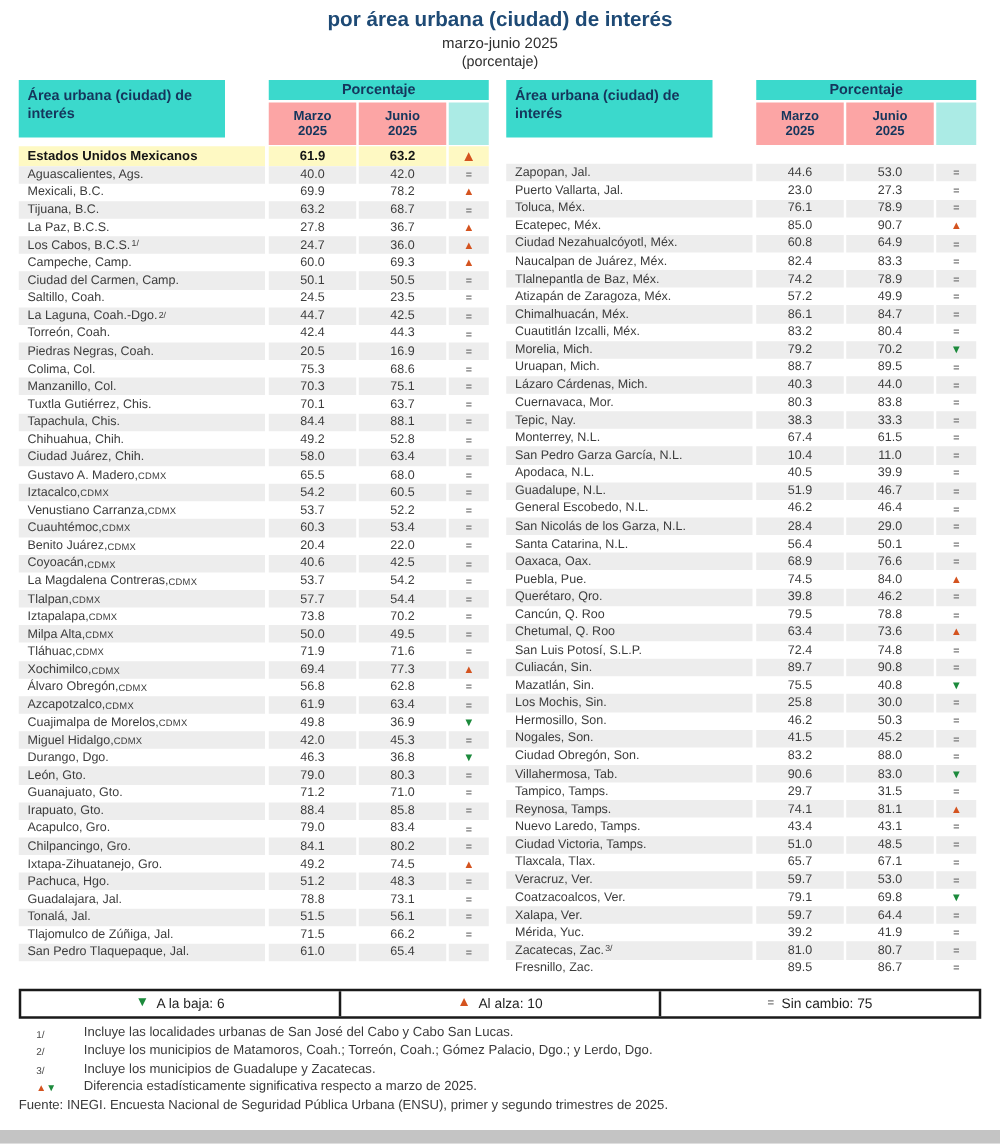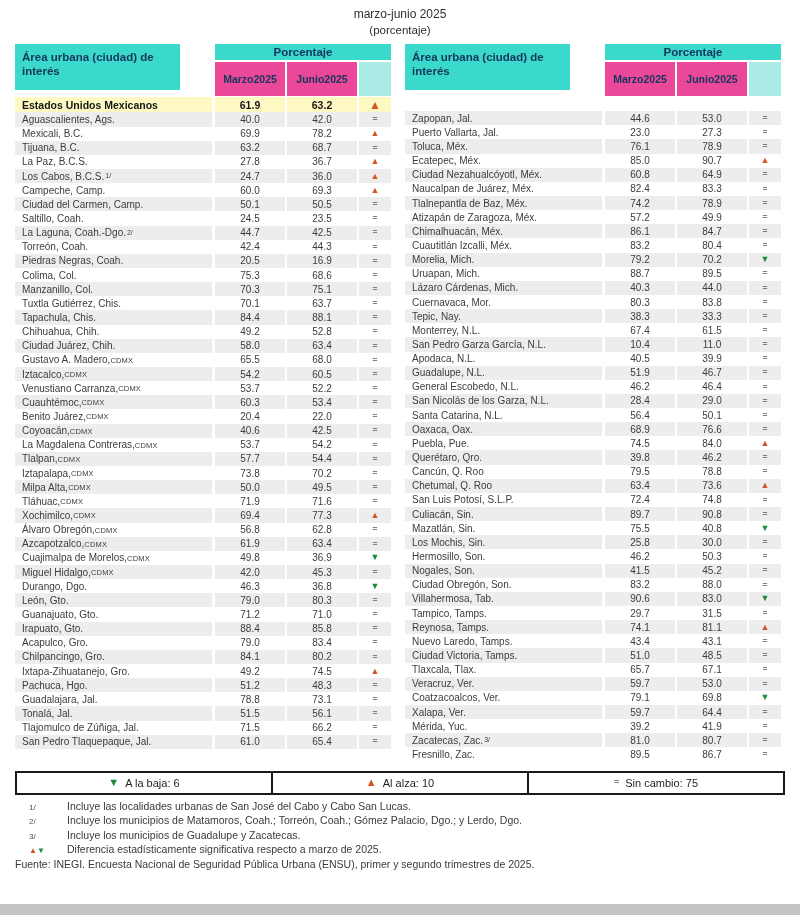--- a/index.html
+++ b/index.html
@@ -20,22 +20,22 @@
     flex:1;background:#3bd9cc;color:#15365c;font-weight:bold;font-size:11.5px;
     padding:6px 12px 0 7px;line-height:1.25;margin-right:3px;height:46px;box-sizing:border-box;
   }
   .th-vals{width:176px;display:flex;flex-direction:column;padding-left:32px;}
   .th-group{
     background:#3bd9cc;color:#15365c;font-weight:bold;font-size:11.5px;text-align:center;
     height:16px;line-height:16px;margin-bottom:2px;
   }
   .th-cols{display:flex;height:34px;}
   .th-col{
-    width:70px;background:#ec4899;color:#15365c;font-weight:bold;font-size:10.5px;
-    display:flex;align-items:center;justify-content:center;line-height:1.15;
+    width:70px;background:#fca5a5;color:#15365c;font-weight:bold;font-size:10.5px;
+    display:flex;flex-direction:column;align-items:center;justify-content:center;line-height:1.15;
     margin-right:2px;
   }
   .th-col span{display:block;}
   .th-trend{width:32px;background:#abebe5;}
   
   .tbody{margin-top:1px;}
   .row{display:flex;height:14.15px;align-items:stretch;font-size:10px;color:#3c3c3c;}
   .cell{display:flex;align-items:center;background:transparent;}
   .row.stripe .cell{background:#ededed;}
   .row.national .cell{background:#fef9c3;}
@@ -67,20 +67,21 @@
   .note-text{flex:1;}
   .source{font-size:10.5px;color:#3a3a3a;line-height:13.5px;}
   
   .bottom-bar{position:absolute;left:0;right:0;bottom:0;height:11px;background:#c4c4c4;}
 </style>
 </head>
 <body>
 
 <div class="page">
 
+  <div class="title1">por área urbana (ciudad) de interés</div>
   <div class="subtitle">marzo-junio 2025</div>
   <div class="unit">(porcentaje)</div>
 
   <div class="tables-row">
 
     <div class="tbl">
       <div class="thead">
         <div class="th-area">Área urbana (ciudad) de interés</div>
         <div class="th-vals">
           <div class="th-group">Porcentaje</div>

